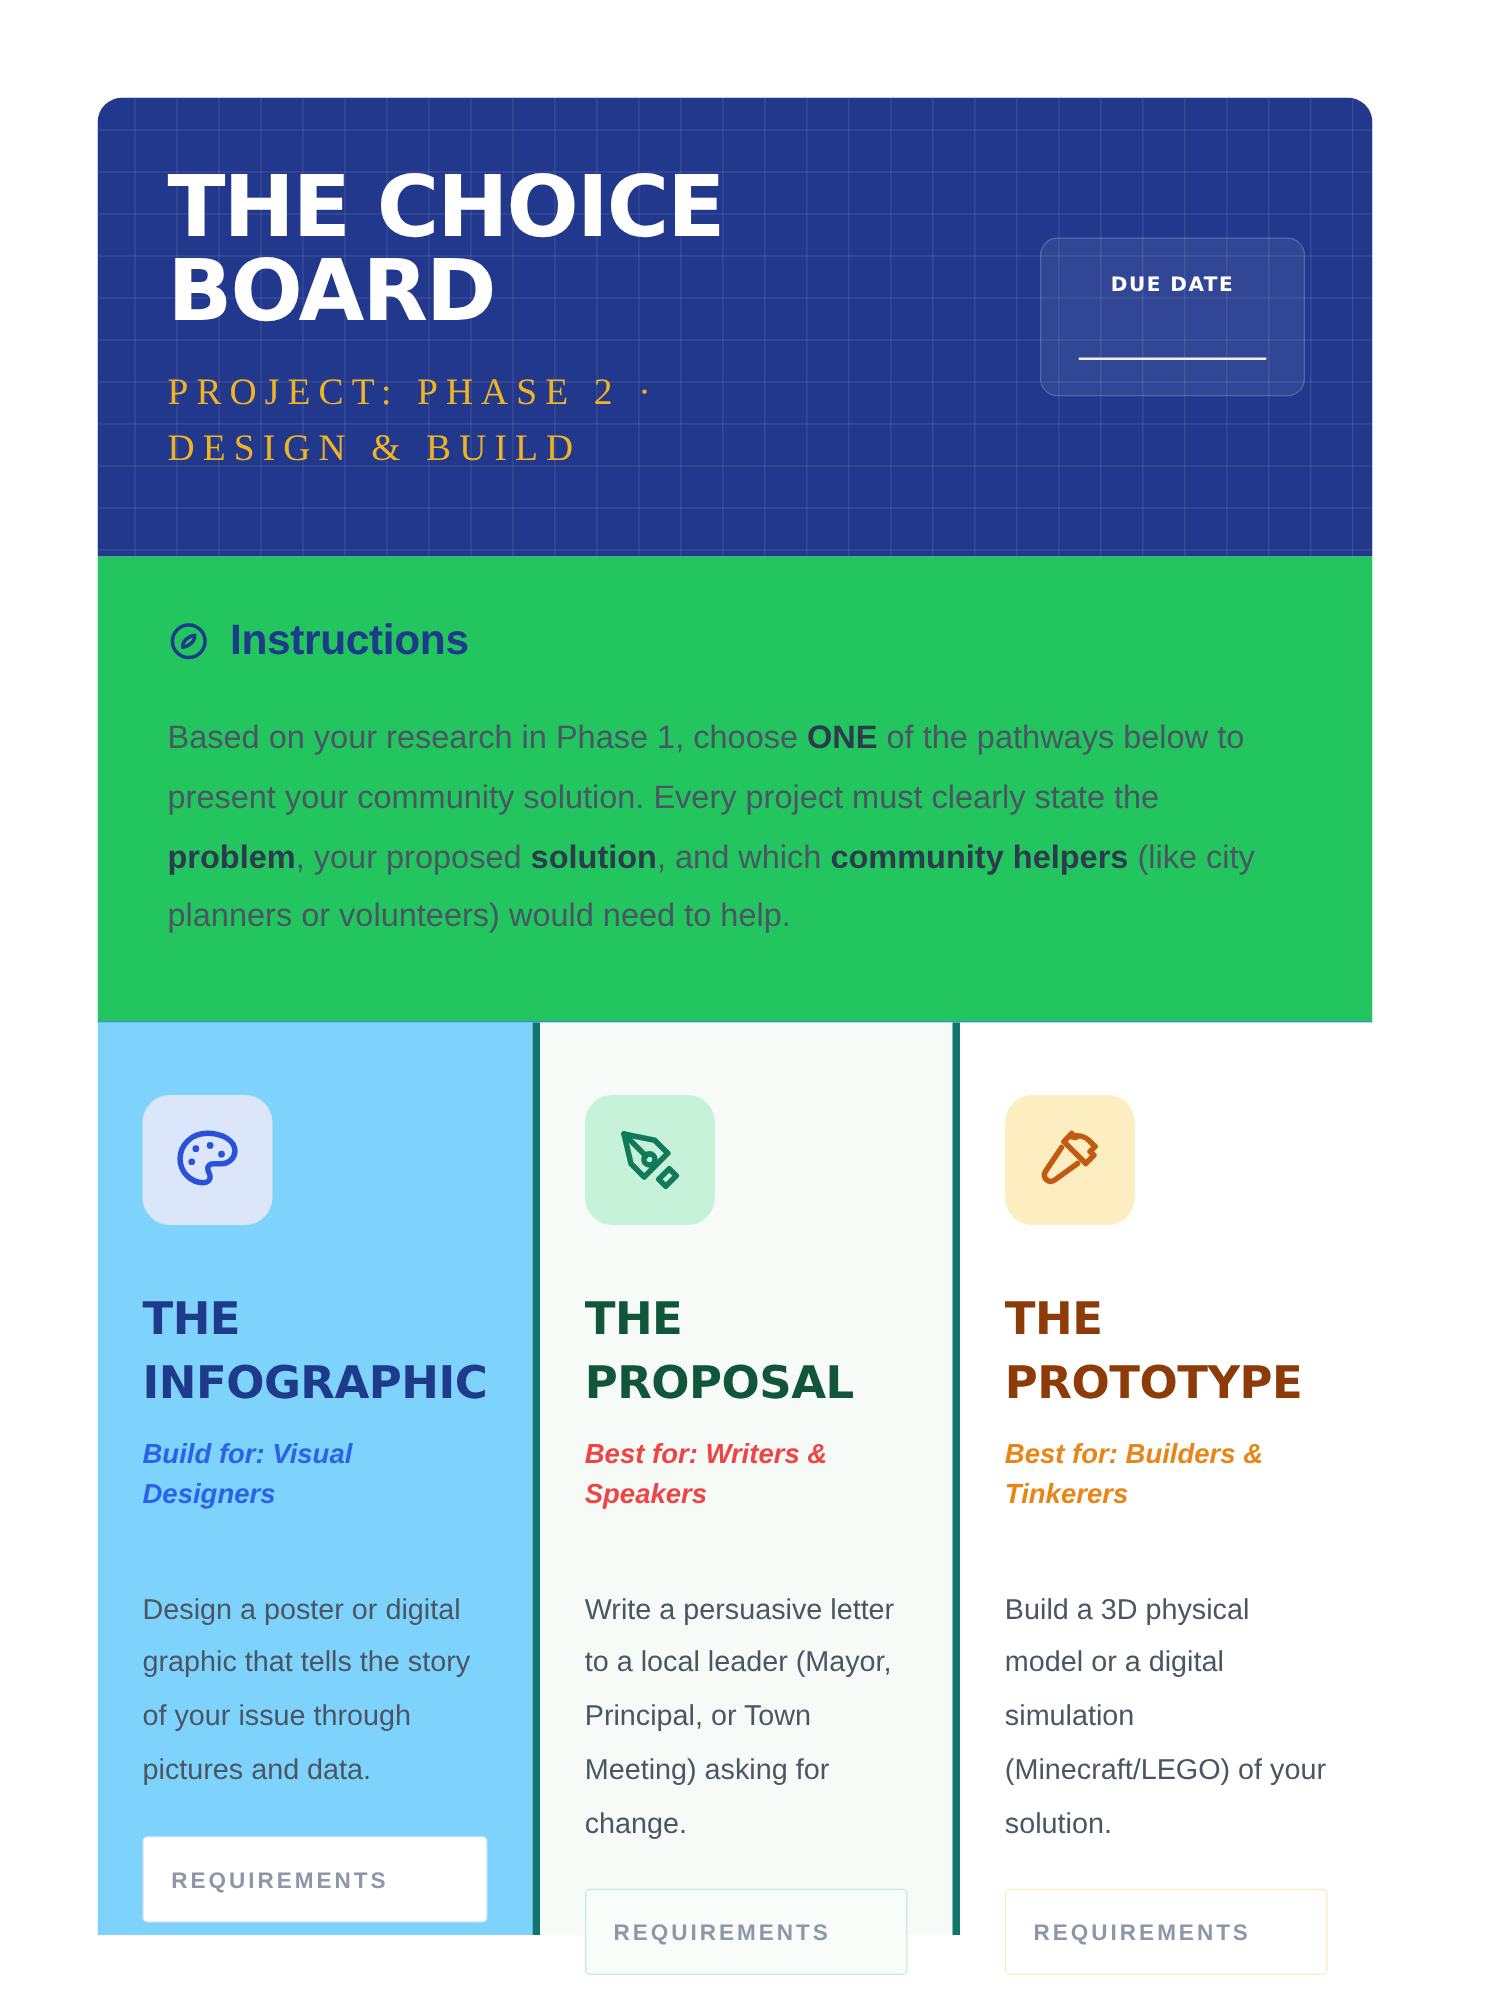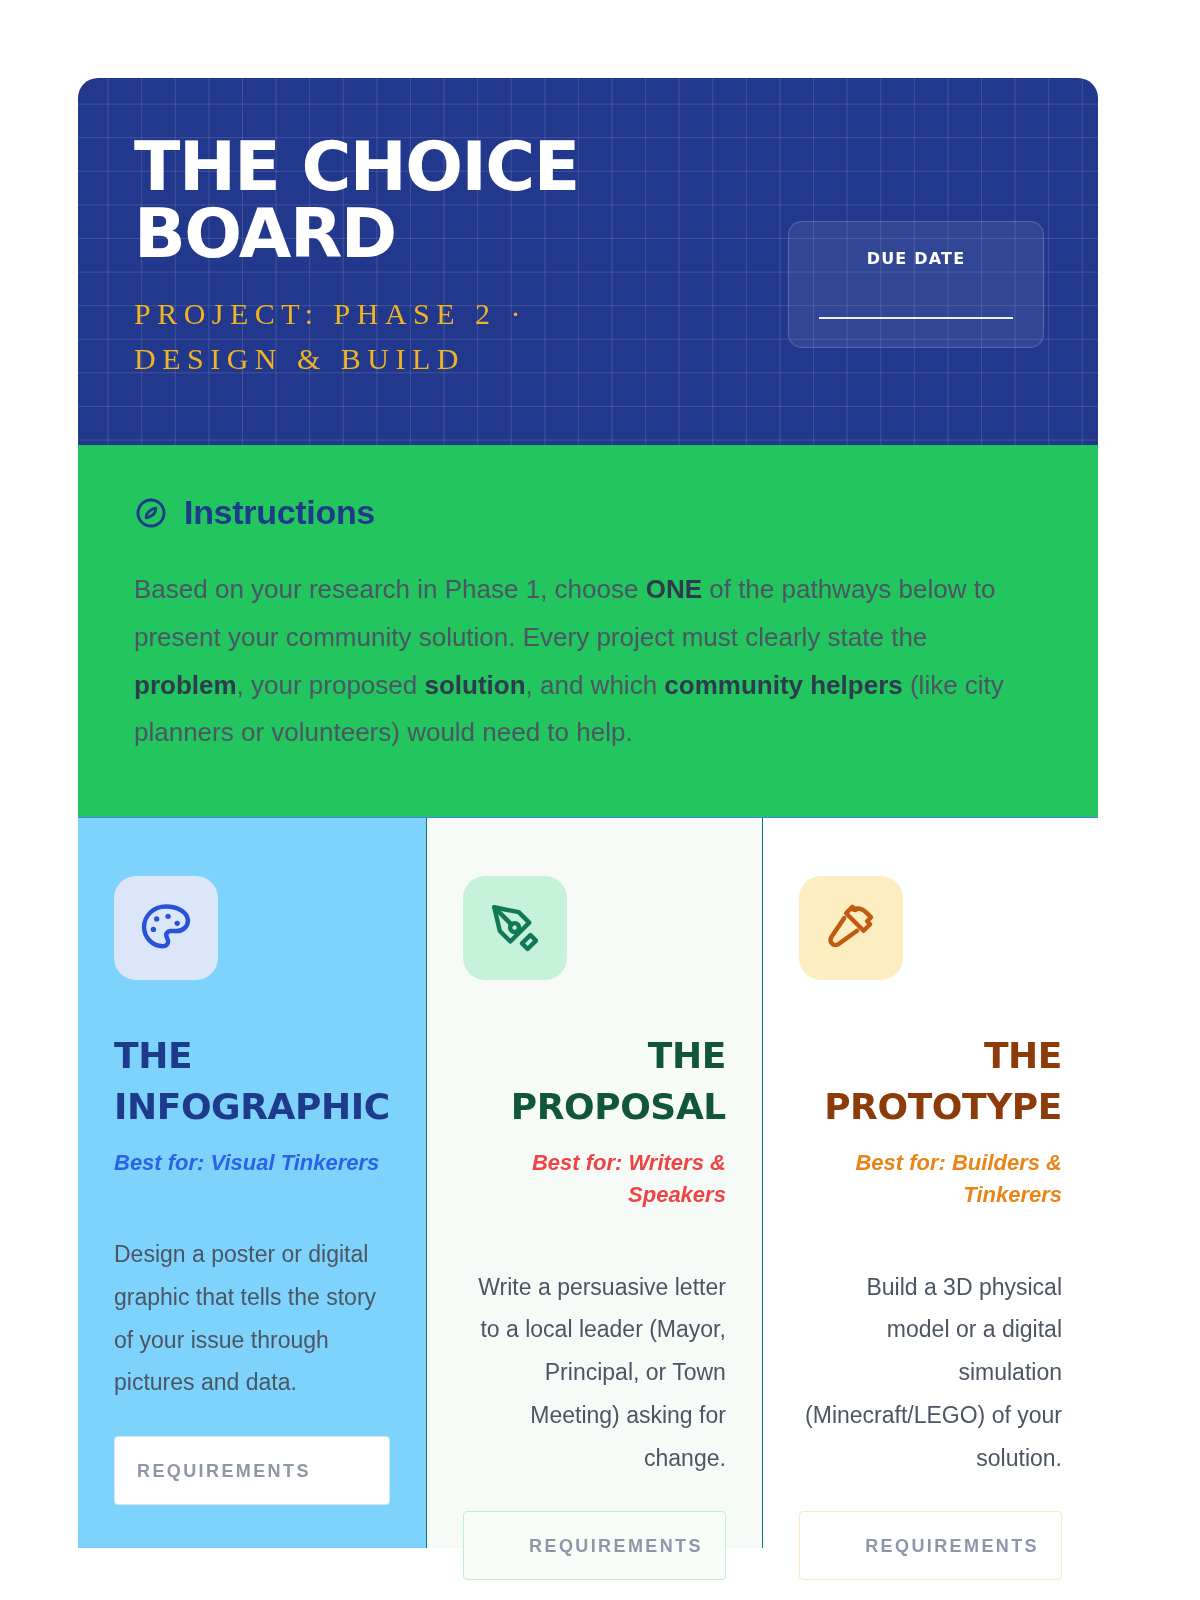--- a/index.html
+++ b/index.html
@@ -64,22 +64,22 @@
     line-height: 1.52;
     letter-spacing: 6.5px;
     text-transform: uppercase;
     max-width: 540px;
   }
 
   
   .due-box {
     position: absolute;
     right: 54px;
-    top: 143px;
-    width: 256px;
+    top: 112px;
+    width: 212px;
     height: 127px;
     border-radius: 14px;
     background: rgba(255,255,255,0.07);
     border: 1px solid rgba(255,255,255,0.18);
     padding-top: 27px;
   }
   .due-label {
     text-align: center;
     color: #ffffff;
     font-family: "DejaVu Sans", sans-serif;
@@ -128,21 +128,21 @@
   
   .cards {
     display: flex;
     height: 730px;
   }
   .card {
     flex: 1 1 0;
     padding: 58px 36px 0 36px;
     position: relative;
   }
-  .card + .card { border-left: 1px solid #0f766e; text-align: right; }
+  .card + .card { border-left: 6px solid #0f766e; }
   .card--info  { background: #7dd3fc; }
   .card--prop  { background: #f6fbf8; }
   .card--proto { background: #ffffff; }
 
   .card-icon {
     width: 104px;
     height: 104px;
     border-radius: 22px;
     display: flex;
     align-items: center;
@@ -239,21 +239,21 @@
                      C12.1 19.8 12.9 18.9 12.9 17.8 C12.9 16.7 12.1 16 12.1 15
                      C12.1 14 12.9 13.3 14 13.3 L16.6 13.3 C19.3 13.3 21.4 11.3 21.4 8.9
                      C21.4 5.4 17.2 2.8 12 2.8 Z"></path>
             <circle cx="8.0" cy="8.1" r="1.15" fill="#2a52d8" stroke="none"></circle>
             <circle cx="12.9" cy="7.0" r="1.15" fill="#2a52d8" stroke="none"></circle>
             <circle cx="6.6" cy="12.6" r="1.15" fill="#2a52d8" stroke="none"></circle>
             <circle cx="16.8" cy="10.0" r="1.15" fill="#2a52d8" stroke="none"></circle>
           </svg>
         </div>
         <div class="card-title card-title--info">THE INFOGRAPHIC</div>
-        <div class="card-sub card-sub--info">Best for: Visual Tinkerers</div>
+        <div class="card-sub card-sub--info">Build for: Visual Designers</div>
         <div class="card-desc">Design a poster or digital graphic that tells the story of your issue through pictures and data.</div>
         <div class="req-box req-box--info">
           <div class="req-label">REQUIREMENTS</div>
         </div>
       </div>
 
       <div class="card card--prop">
         <div class="card-icon card-icon--prop">
           <svg viewBox="0 0 24 24" fill="none" stroke="#11795a" stroke-width="1.9" stroke-linecap="round" stroke-linejoin="round">
             <path d="M3.1 3.1 L13.6 5.2 L18.1 9.7 L10.0 17.8 L5.5 13.3 Z"></path>

